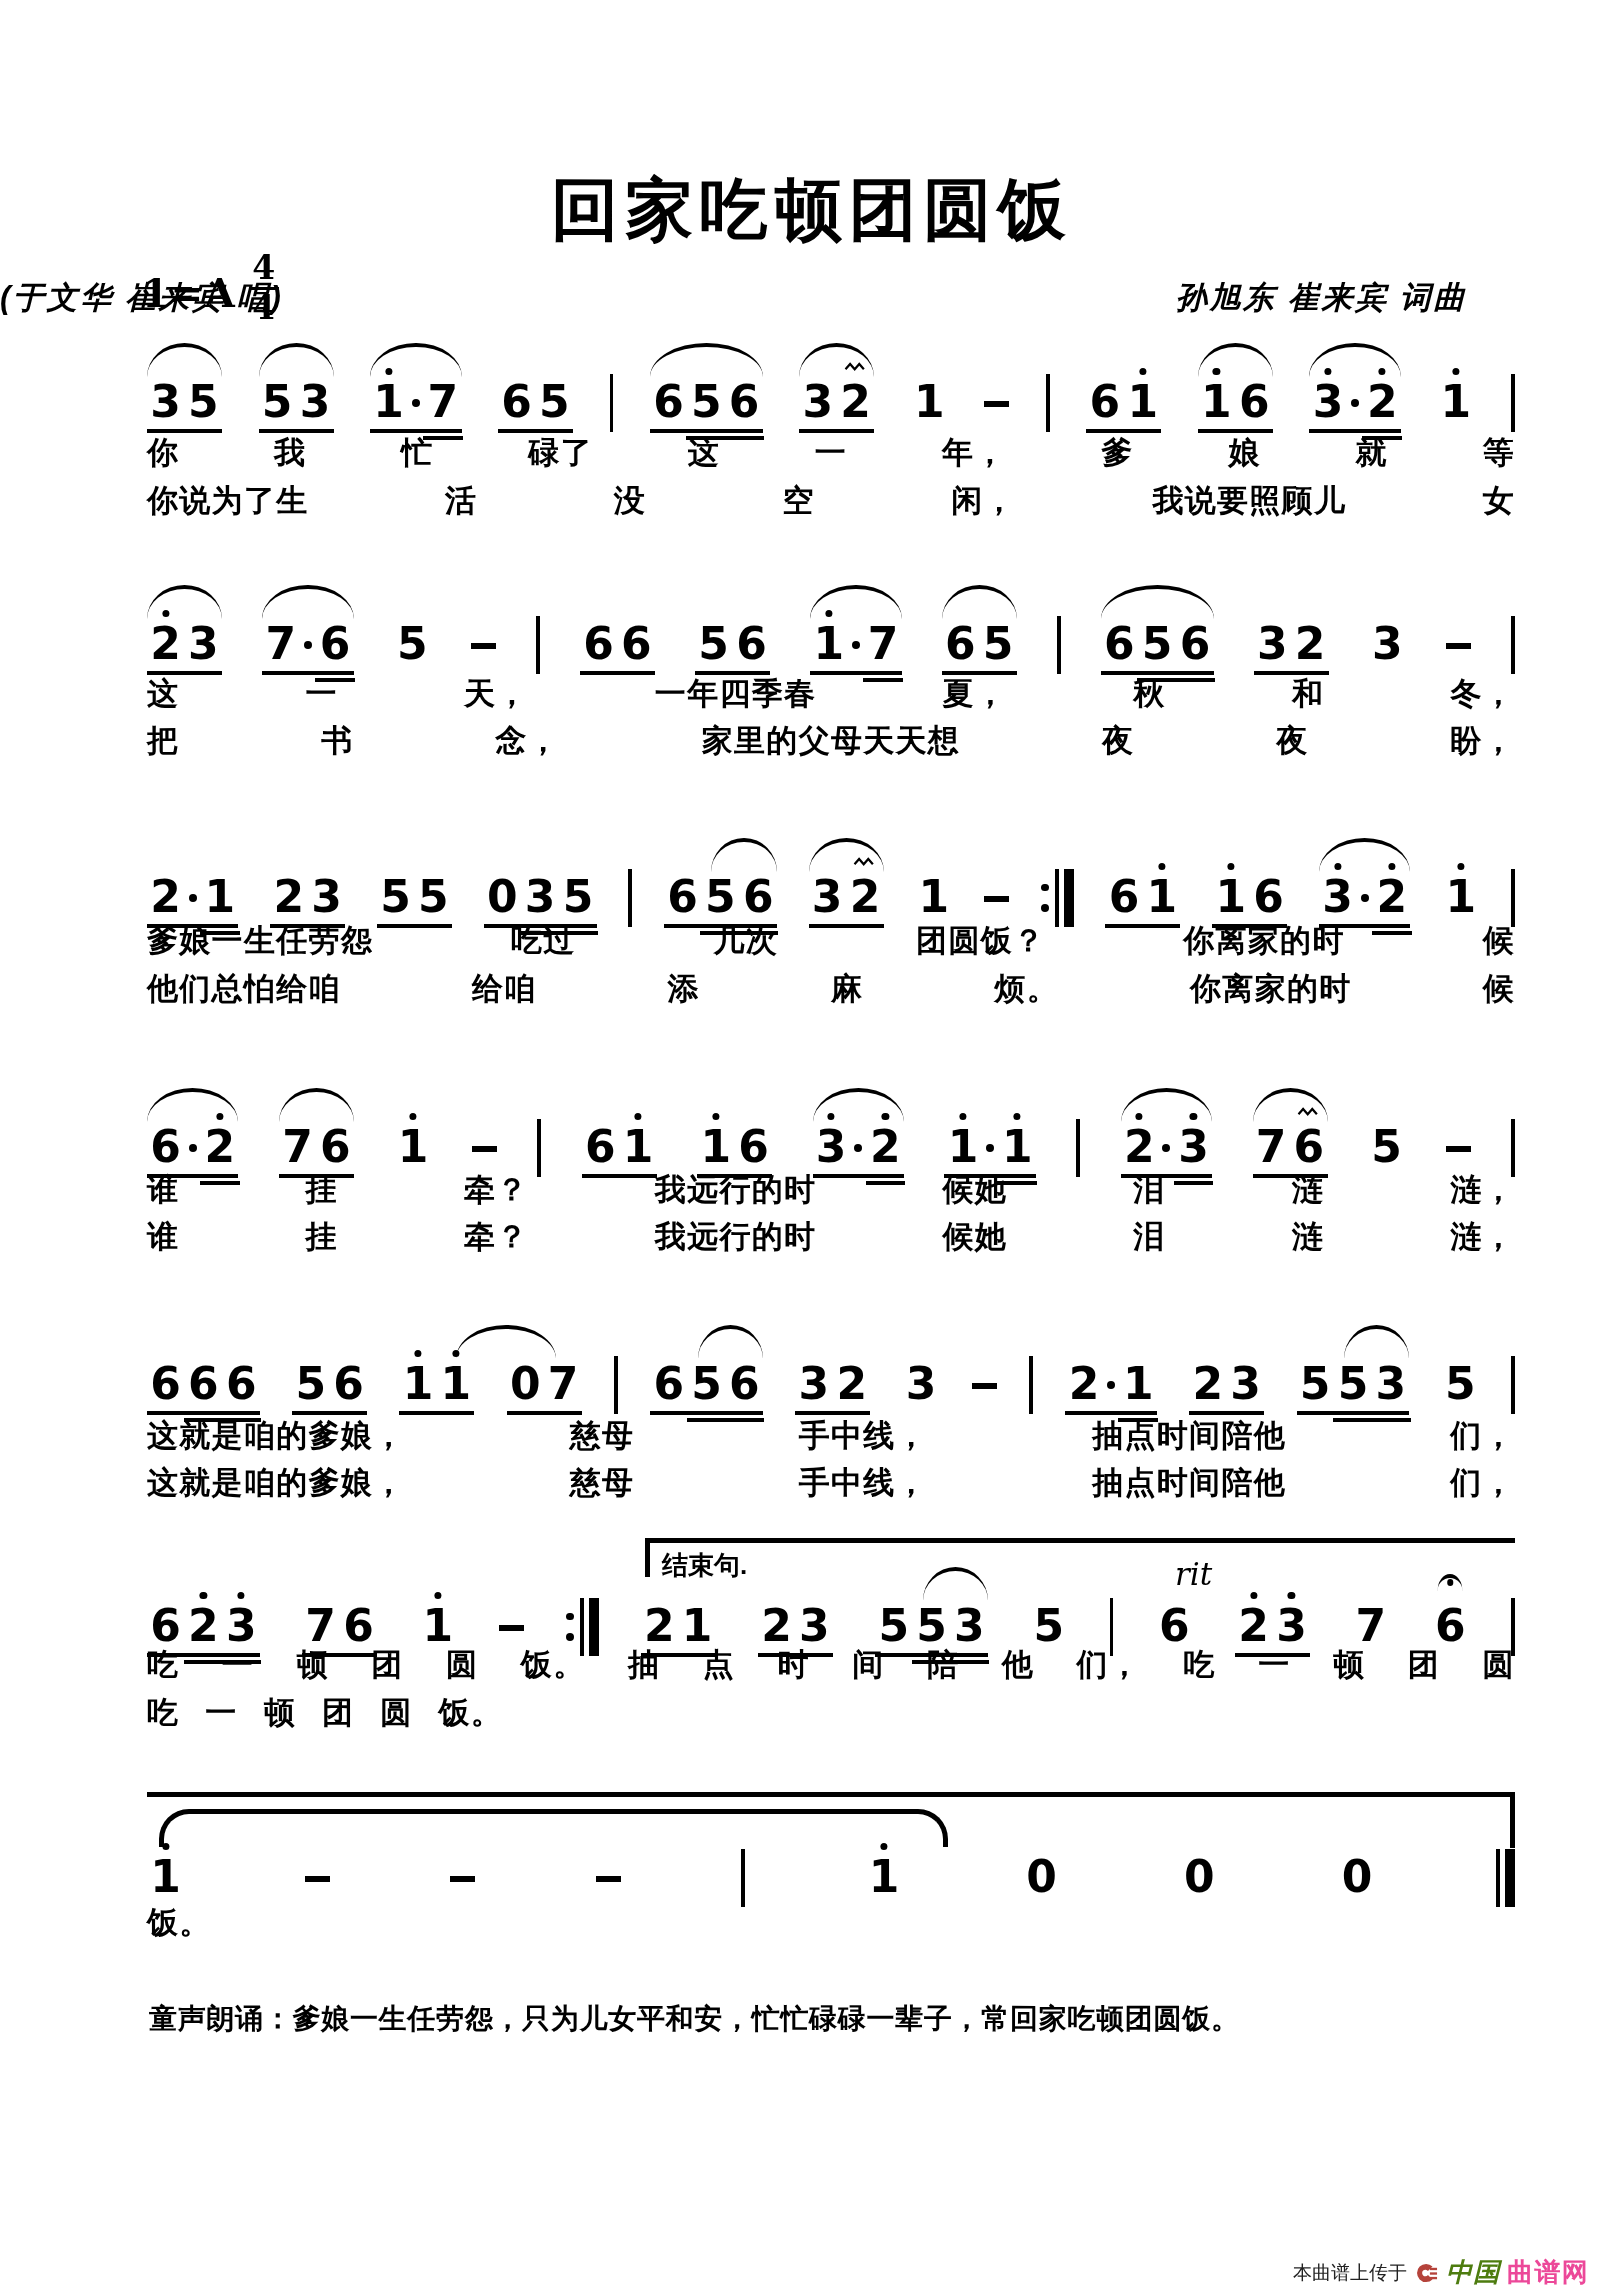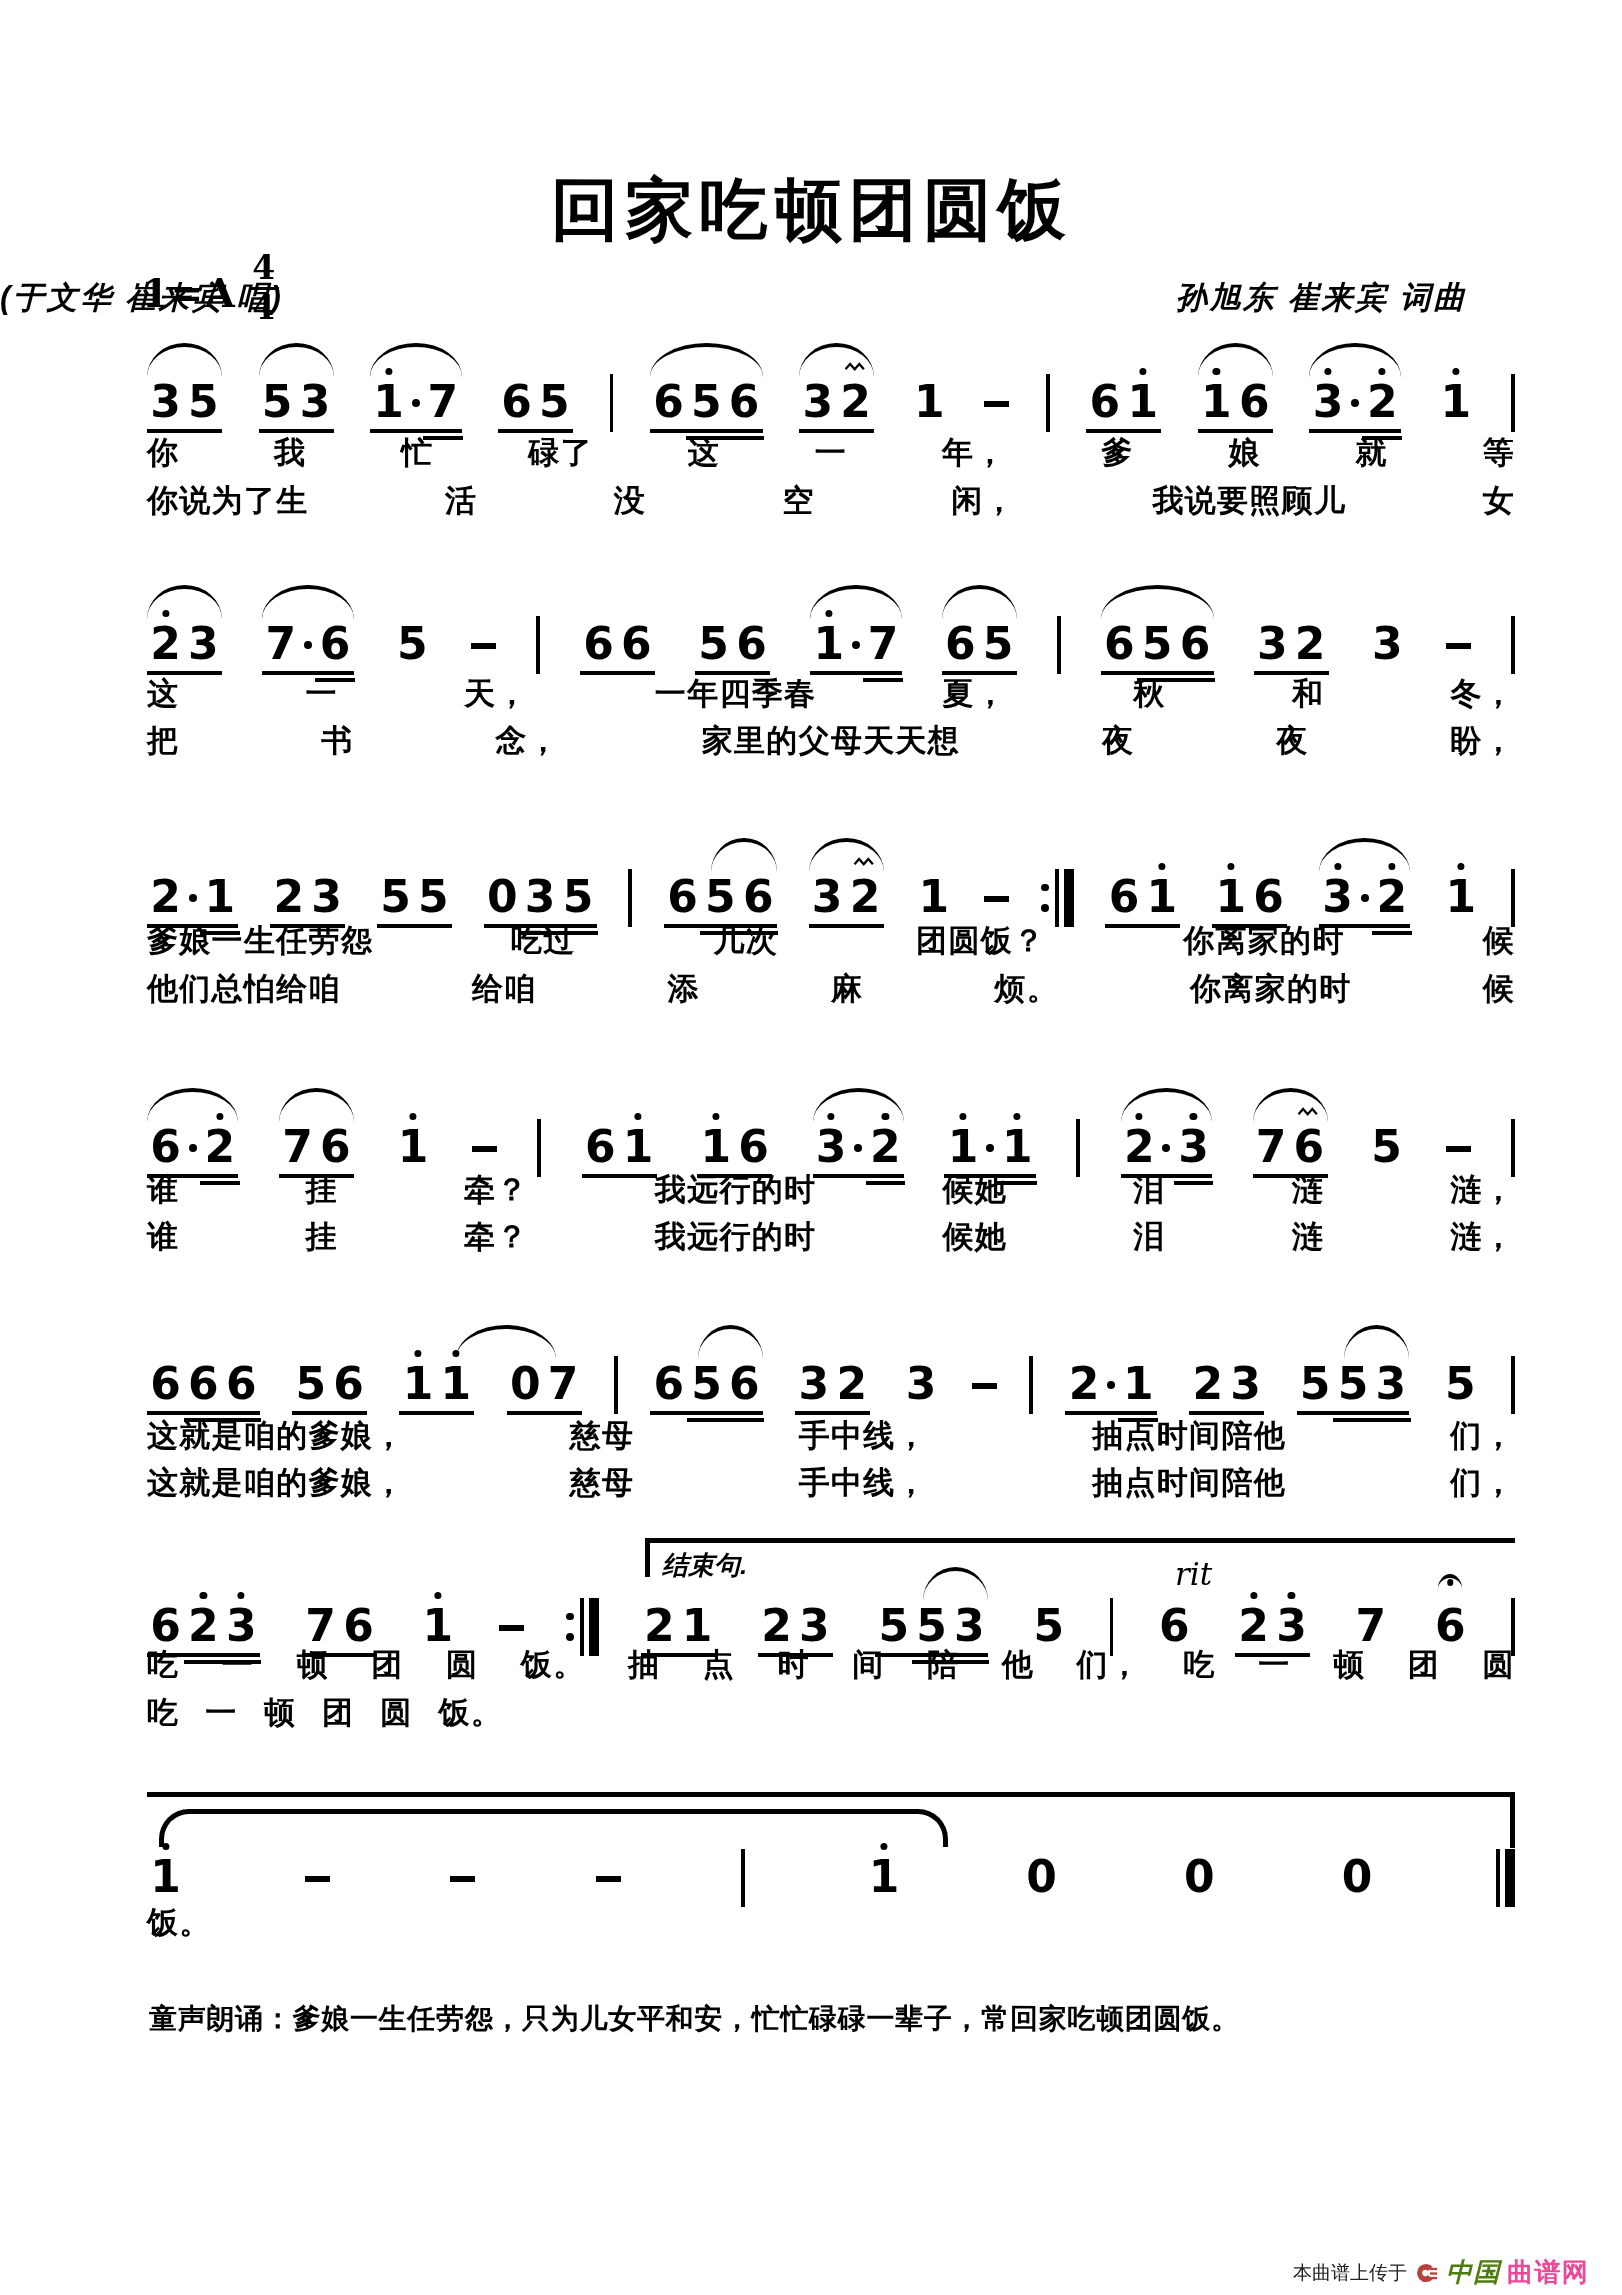--- a/index.html
+++ b/index.html
@@ -58,21 +58,21 @@
   .lyr-2a{top:673px}.lyr-2b{top:720px}
   .lyr-3a{top:920px}.lyr-3b{top:968px}
   .lyr-4a{top:1169px}.lyr-4b{top:1216px}
   .lyr-5a{top:1415px}.lyr-5b{top:1462px}
   .lyr-6a{top:1644px}.lyr-6b{top:1692px}
   .lyr-7a{top:1902px}
 
   
   .endbracket{position:absolute;top:1538px;left:645px;width:870px;height:5.2px;background:#000;}
   .endbracket .tick{position:absolute;left:0;top:5.2px;width:5.2px;height:34px;background:#000;}
-  .endlabel{position:absolute;top:1548px;left:662px;font-size:26px;font-style:italic;font-weight:600;}
+  .endlabel{position:absolute;top:1548px;left:662px;font-size:26px;font-weight:600;}
   .ritlabel{position:absolute;top:1556px;left:1175px;font-size:31px;font-style:italic;
             font-family:"DejaVu Serif",serif;}
   .topbracket{position:absolute;top:1792px;left:147px;width:1368px;height:5.2px;background:#000;}
   .topbracket .tick{position:absolute;right:0;top:5.2px;width:5.2px;height:51px;background:#000;}
   .longtie{position:absolute;top:1809px;left:159px;width:779px;height:33px;
            border-top:5.2px solid #000;border-left:5.2px solid #000;border-right:5.2px solid #000;
            border-radius:30px 30px 0 0;}
 
   .recitation{position:absolute;top:2000px;left:149px;font-size:28px;font-weight:600;letter-spacing:0.7px;}
 

